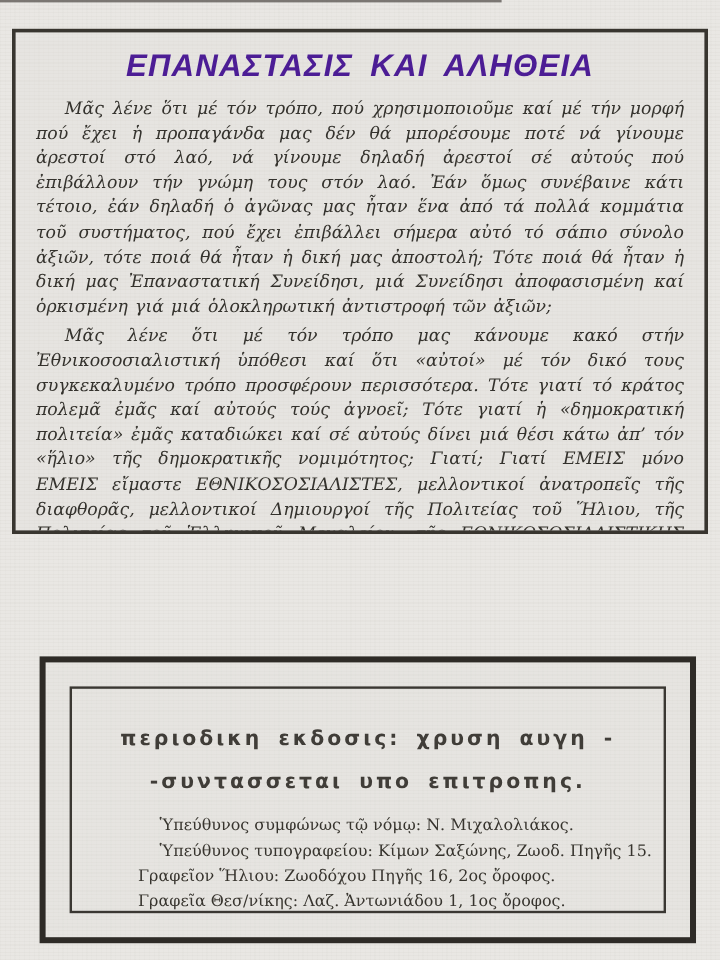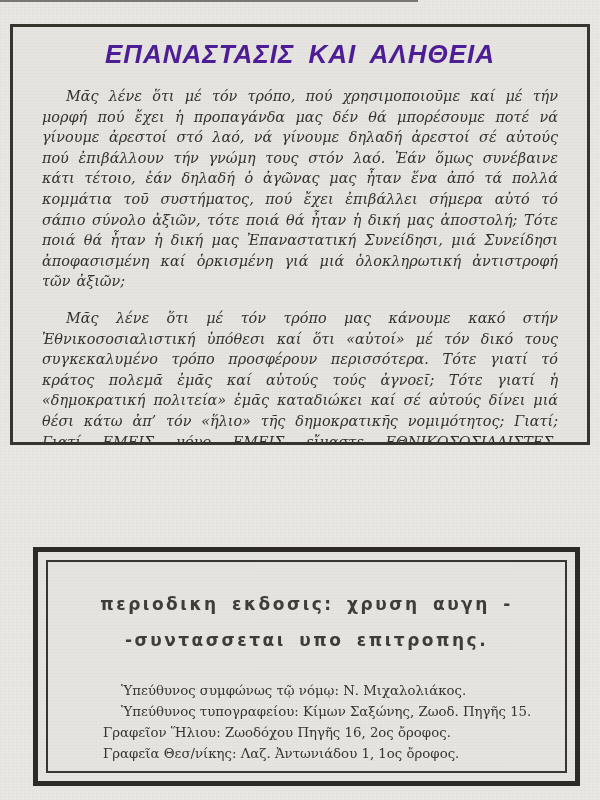--- a/index.html
+++ b/index.html
@@ -49,53 +49,53 @@
     color: #4c1d95;
     margin: 2px 0 11px 0;
   }
   .body-par {
     font-family: "DejaVu Serif", serif;
     font-style: italic;
     font-size: 14.4px;
     line-height: 20.6px;
     text-align: justify;
     text-indent: 24px;
-    margin: 16px;
+    margin: 4px;
     color: #34322d;
     word-spacing: 1.5px;
   }
 
   
   .imprint-box {
     position: absolute;
     left: 33px; top: 547px;
     width: 547px; height: 239px;
     box-sizing: border-box;
     border: 5px solid #2e2b27;
-    padding: 8px;
+    padding: 20px;
     background: rgba(222,220,215,0.2);
   }
   .imprint-inner {
     box-sizing: border-box;
     width: 100%; height: 100%;
     border: 2px solid #3a3732;
     padding-top: 32px;
   }
   .imprint-heading {
     font-family: "DejaVu Sans", sans-serif;
     font-weight: bold;
     font-size: 17px;
     letter-spacing: 2.5px;
     word-spacing: 5px;
     text-align: center;
     color: #403d38;
     margin-bottom: 16px;
   }
   .imprint-heading.second {
-    margin-bottom: 28px;
+    margin-bottom: 14px;
   }
   .imprint-details {
     padding-left: 44px;
     padding-top: 2px;
   }
   .imprint-line {
     font-family: "DejaVu Serif", serif;
     font-size: 13.3px;
     line-height: 21px;
     color: #37342e;

